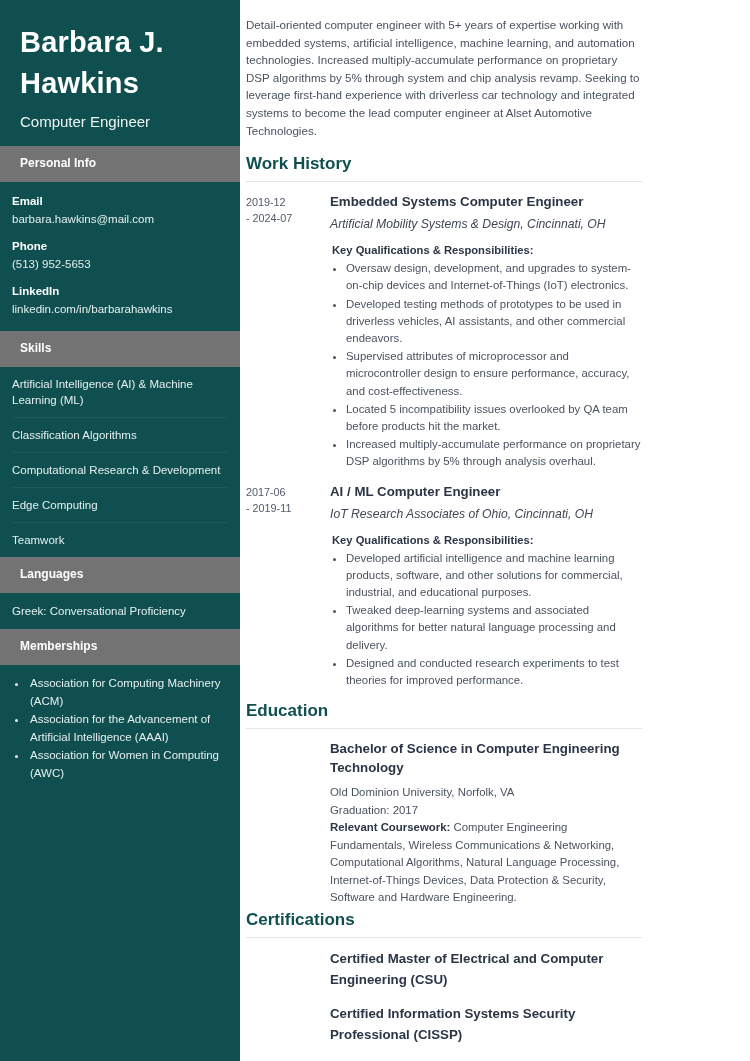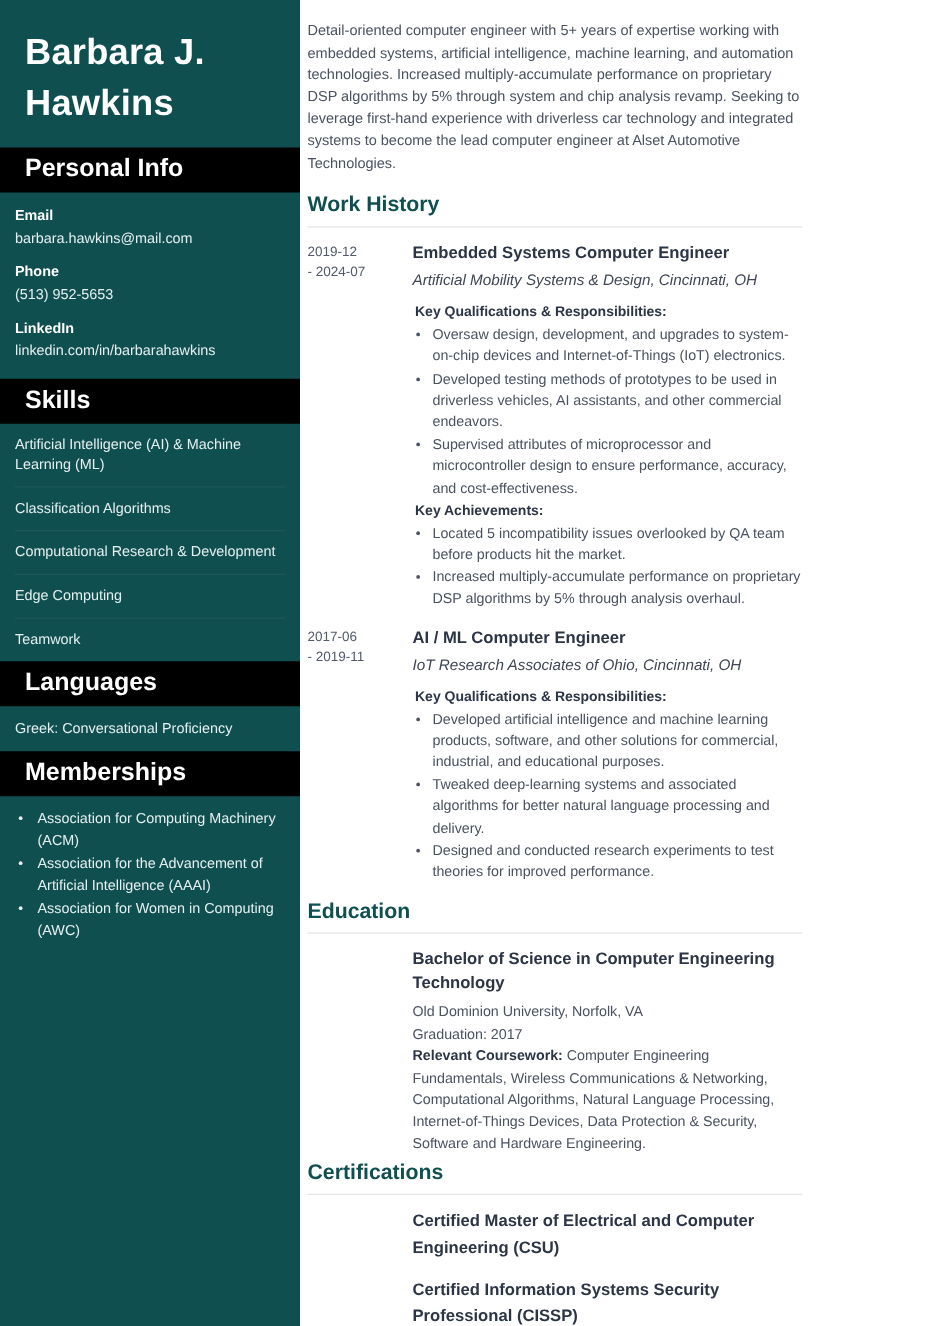--- a/index.html
+++ b/index.html
@@ -42,23 +42,23 @@
     color: #ffffff;
   }
   .job-role {
     font-size: 15px;
     line-height: 20px;
     margin: 8px 0 0 0;
     font-weight: normal;
     color: #eef5f5;
   }
   .side-section-head {
-    background: #000000;
+    background: #737373;
     padding: 7px 20px 8px 20px;
-    font-size: 20px;
+    font-size: 12px;
     font-weight: bold;
     line-height: 21px;
     color: #ffffff;
   }
   .side-body {
     padding: 0 12px;
   }
   .contact-block {
     padding: 12px 0 2px 0;
   }
@@ -210,20 +210,21 @@
 </style>
 </head>
 <body>
 
 <div class="resume">
 
   <aside class="sidebar">
 
     <div class="identity">
       <h1 class="full-name">Barbara J. Hawkins</h1>
+      <p class="job-role">Computer Engineer</p>
     </div>
 
     <div class="side-section-head">Personal Info</div>
     <div class="side-body">
       <div class="contact-block">
         <div class="contact-item">
           <span class="contact-label">Email</span>
           <span class="contact-value">barbara.hawkins@mail.com</span>
         </div>
         <div class="contact-item">
@@ -281,21 +282,20 @@
         </div>
         <div class="entry-body">
           <h3 class="entry-title">Embedded Systems Computer Engineer</h3>
           <p class="entry-sub">Artificial Mobility Systems &amp; Design, Cincinnati, OH</p>
           <p class="bullet-head">Key Qualifications &amp; Responsibilities:</p>
           <ul class="bullets">
             <li>Oversaw design, development, and upgrades to system-on-chip devices and Internet-of-Things (IoT) electronics.</li>
             <li>Developed testing methods of prototypes to be used in driverless vehicles, AI assistants, and other commercial endeavors.</li>
             <li>Supervised attributes of microprocessor and microcontroller design to ensure performance, accuracy, and cost-effectiveness.</li>
           </ul>
-          <p class="bullet-head">Key Achievements:</p>
           <ul class="bullets">
             <li>Located 5 incompatibility issues overlooked by QA team before products hit the market.</li>
             <li>Increased multiply-accumulate performance on proprietary DSP algorithms by 5% through analysis overhaul.</li>
           </ul>
         </div>
       </div>
 
       <div class="entry">
         <div class="entry-dates">
           <span>2017-06</span>

